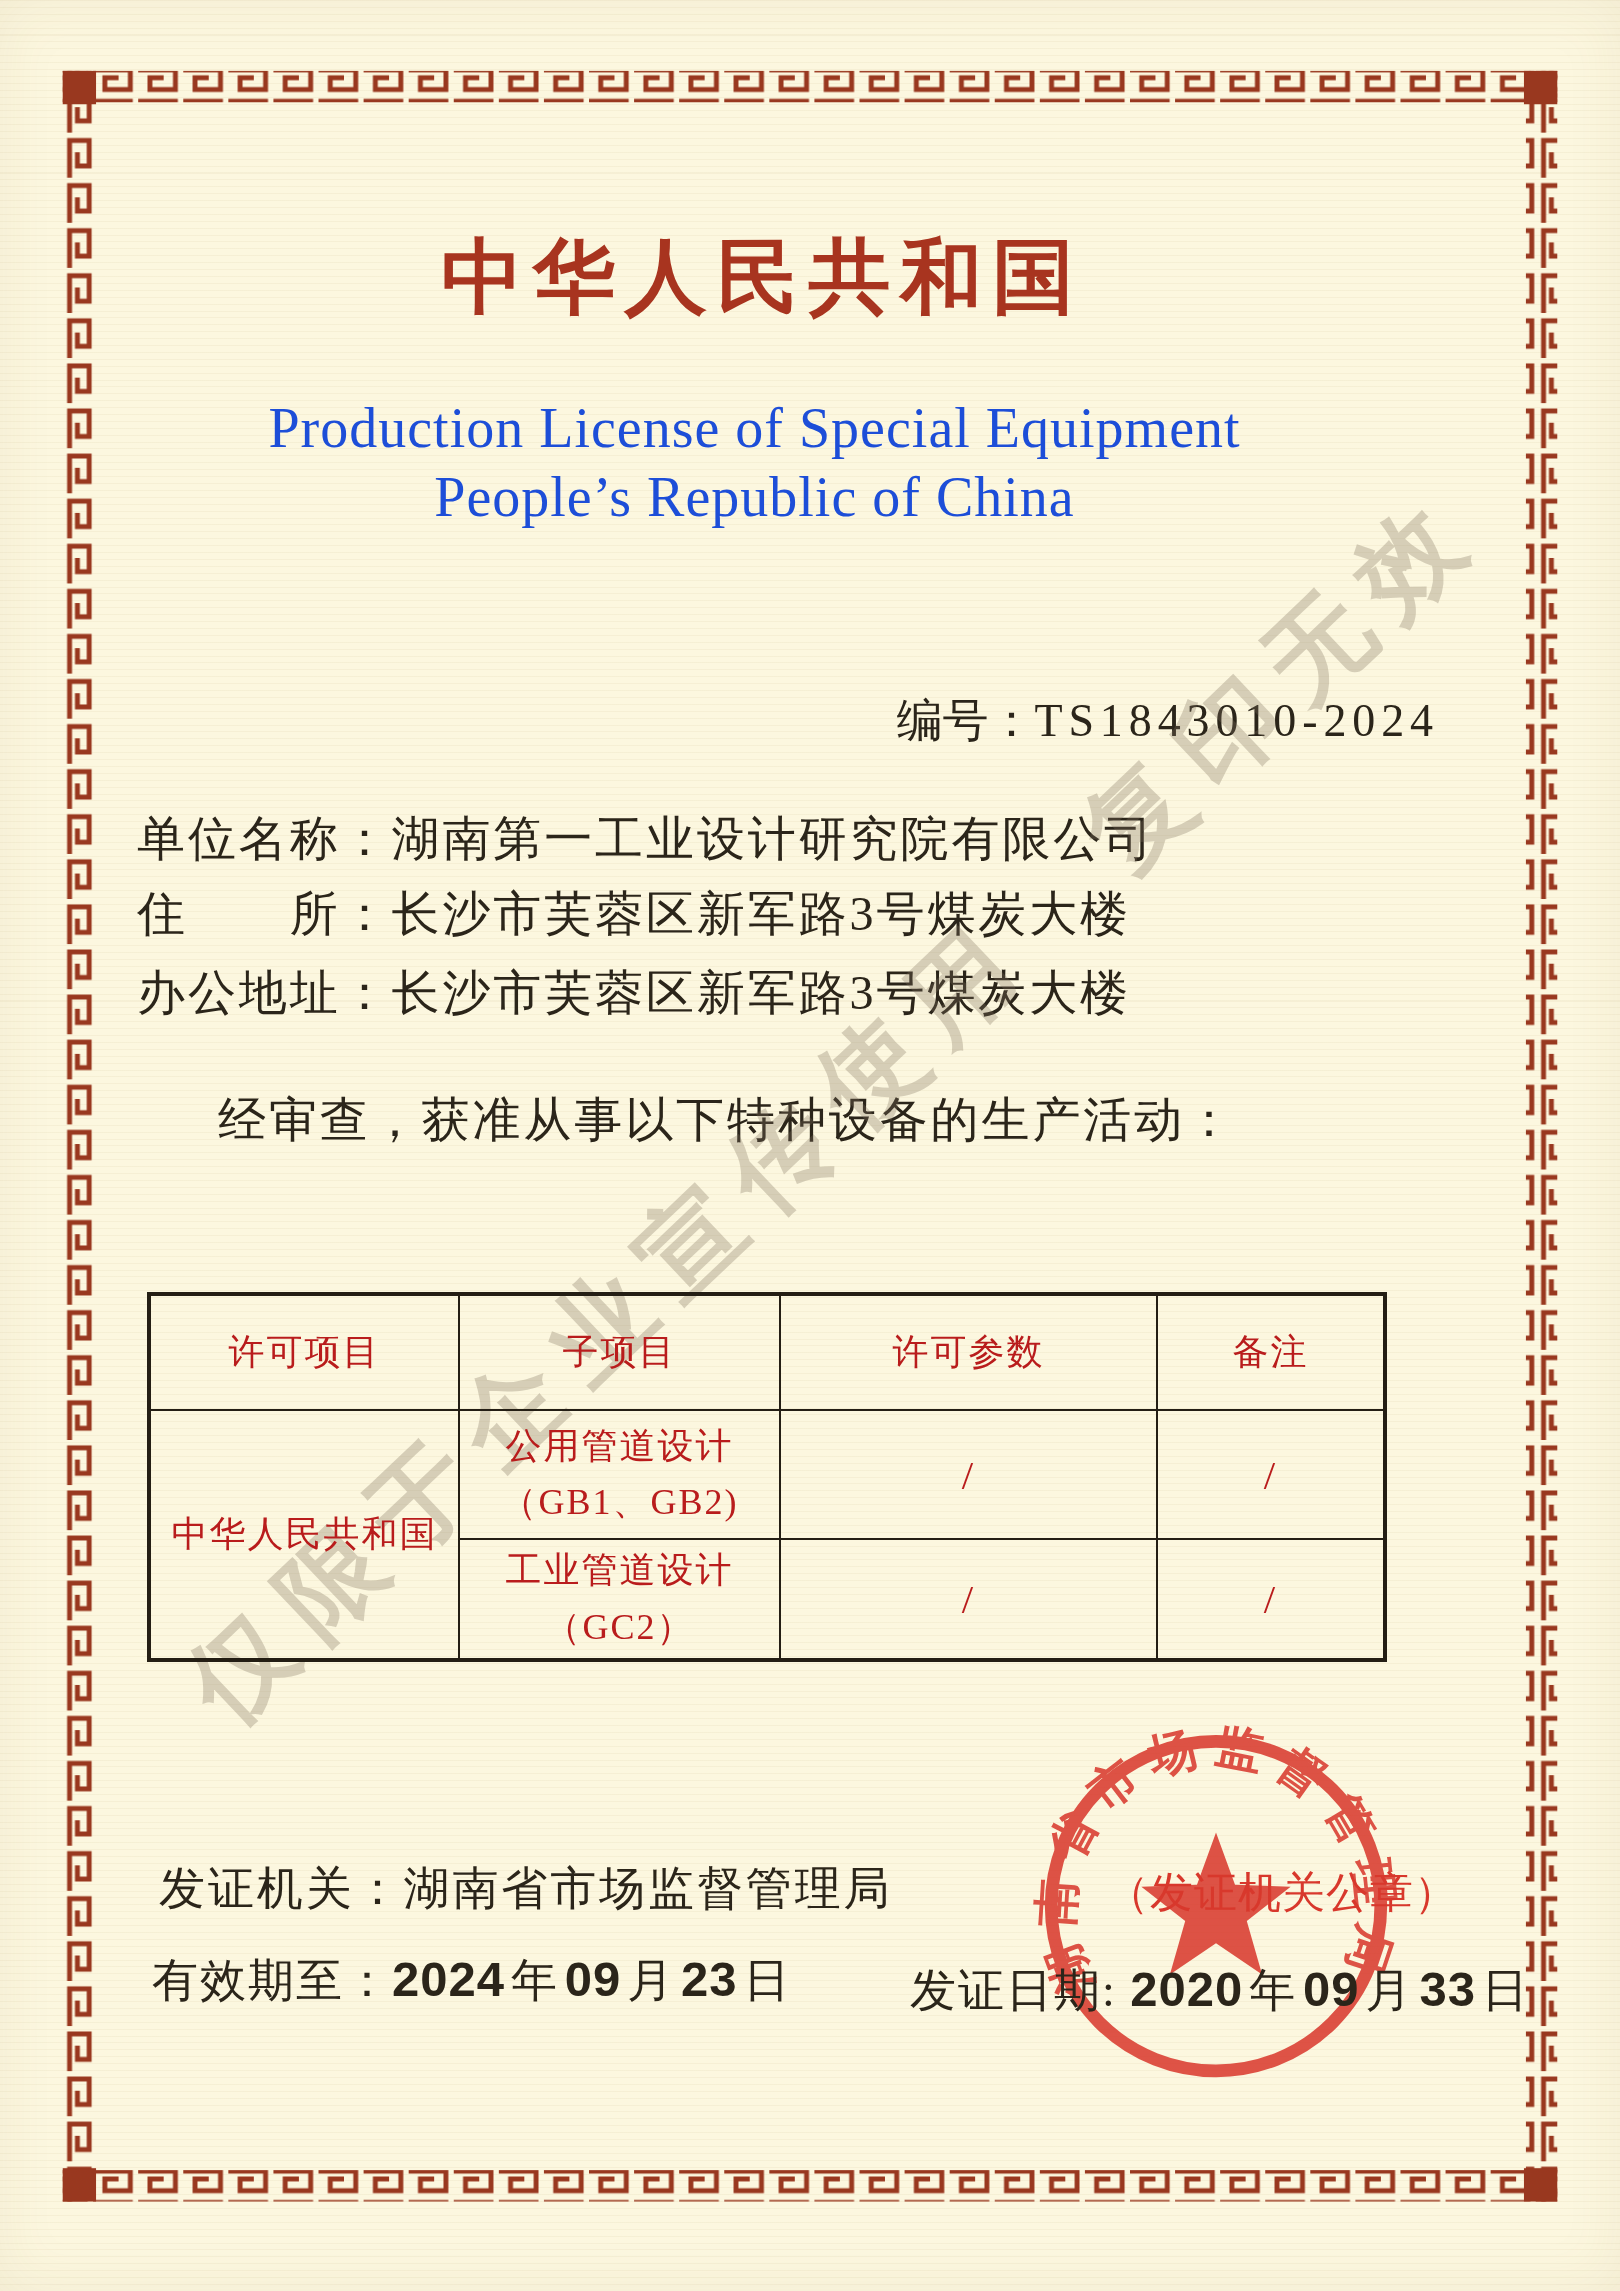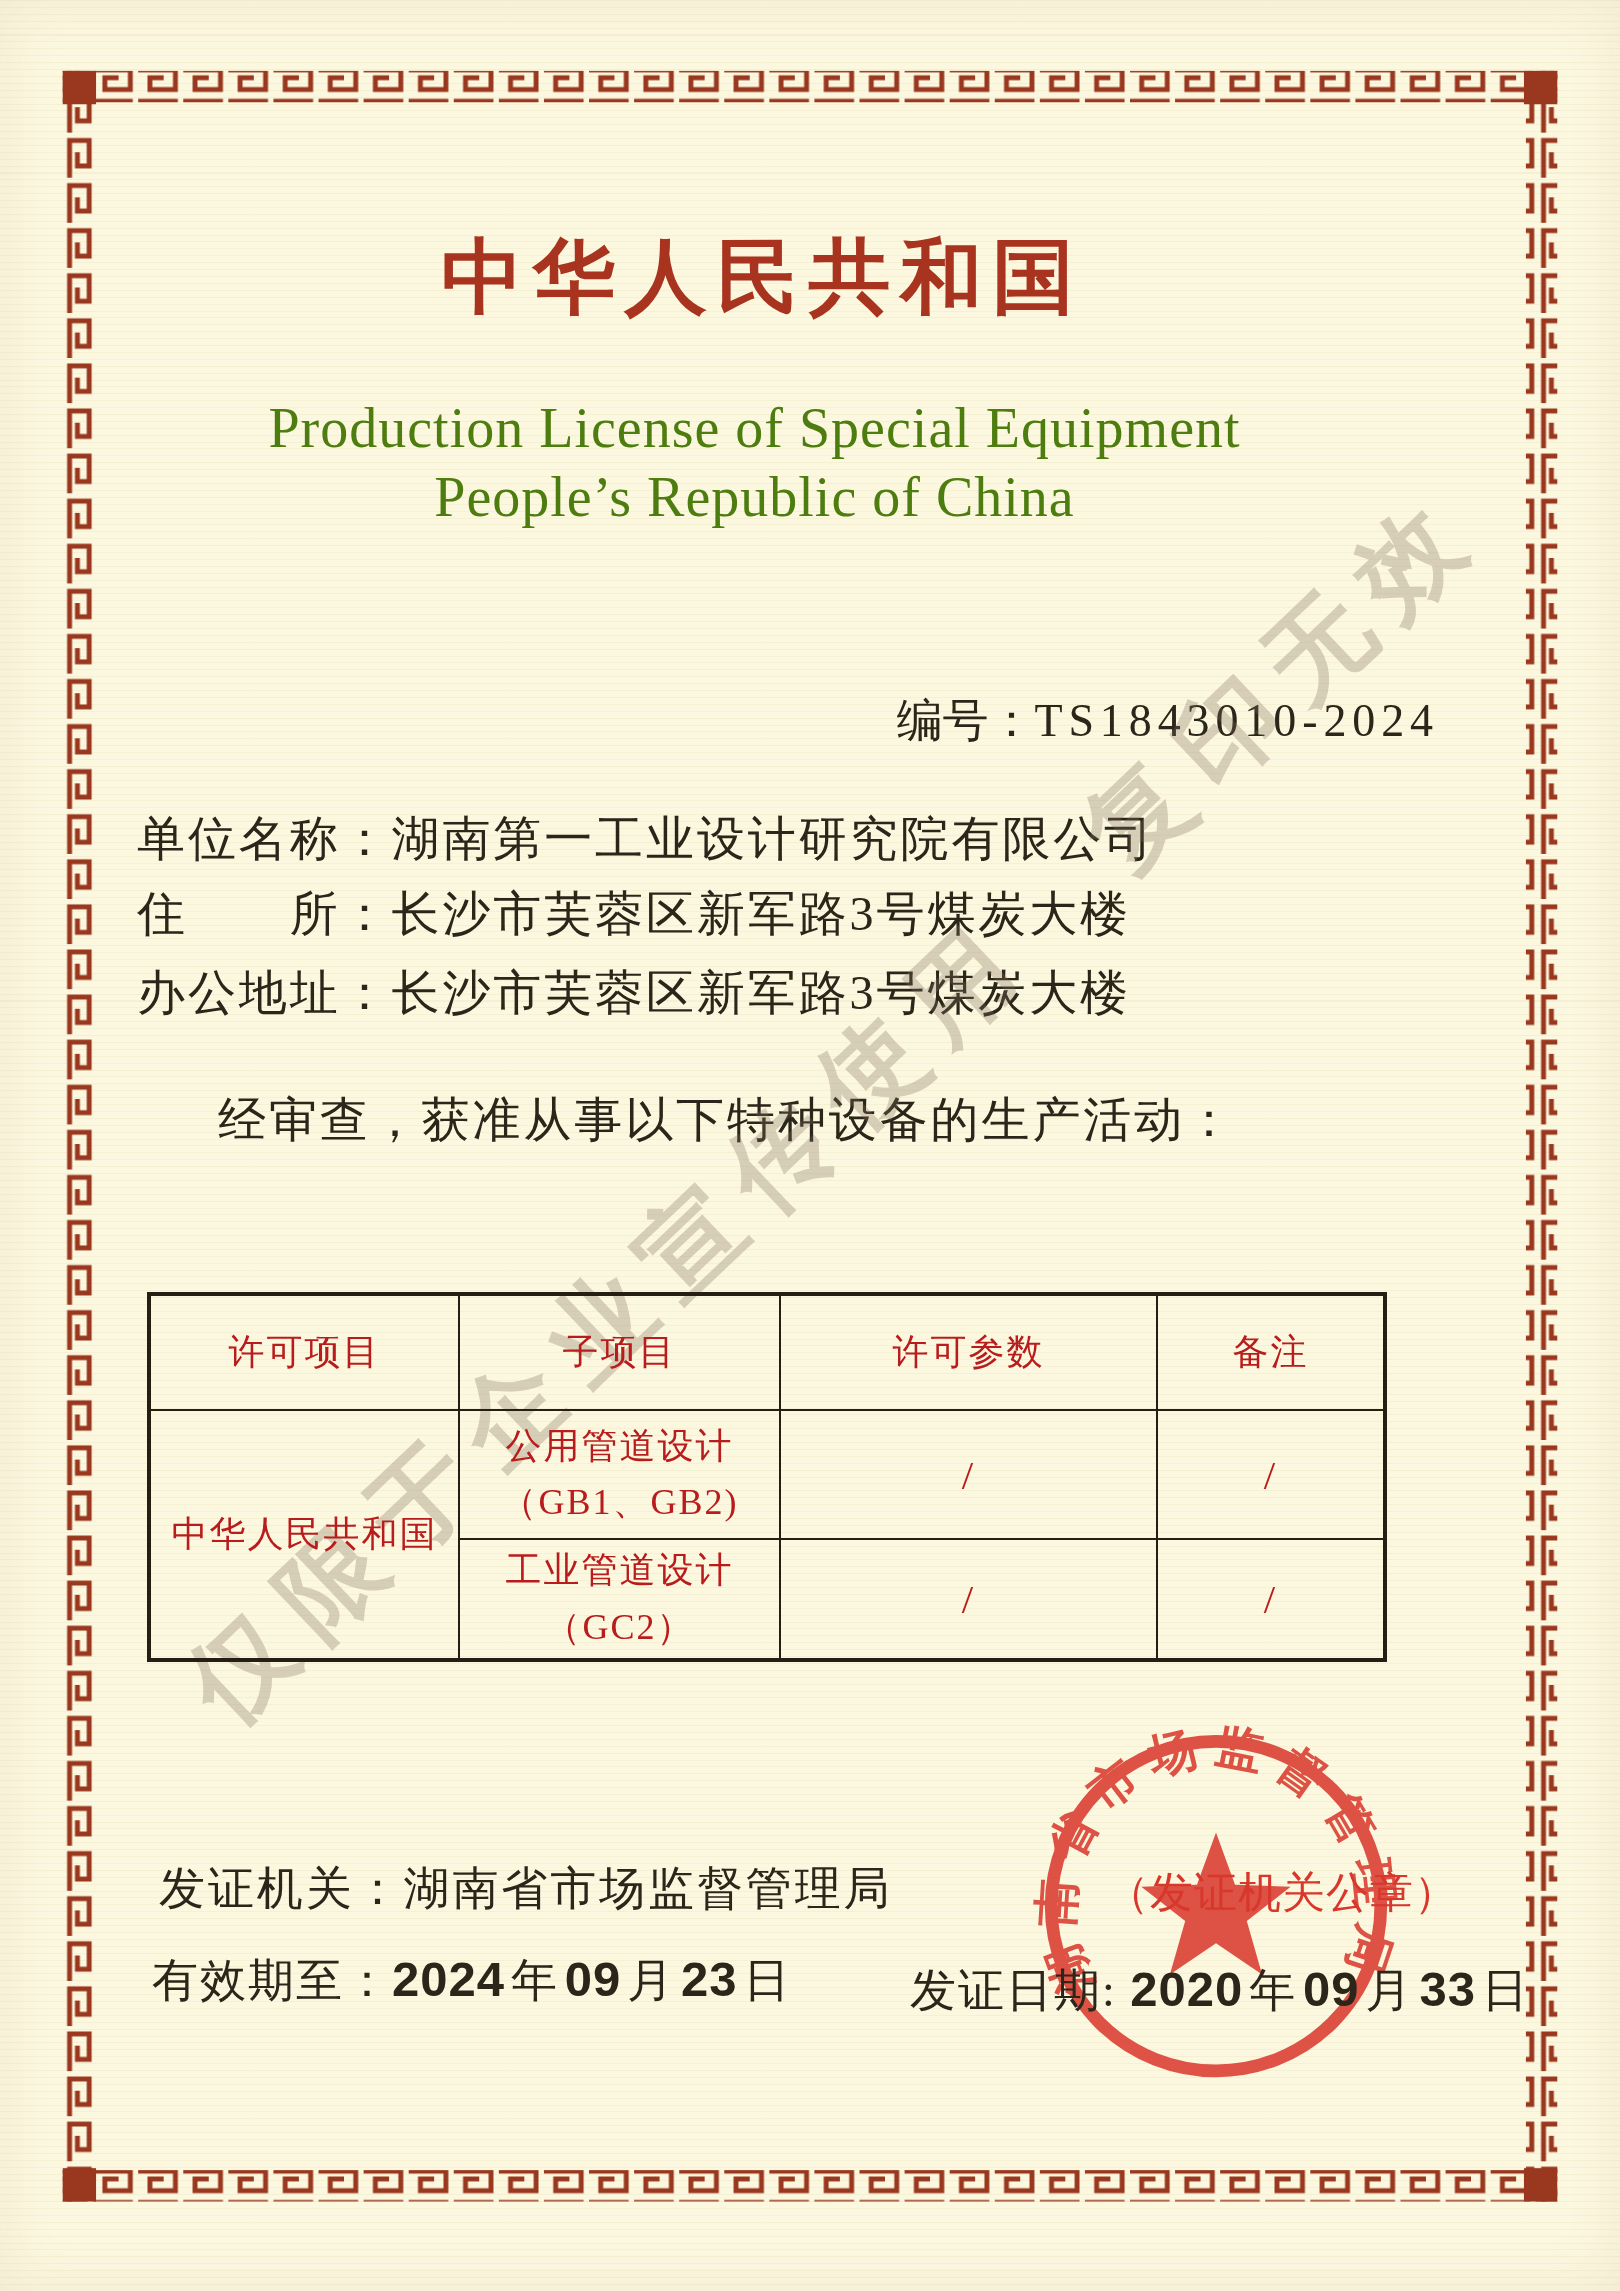--- a/index.html
+++ b/index.html
@@ -12,21 +12,21 @@
   }
   .texture{
     position:absolute; inset:0; pointer-events:none;
     background:repeating-linear-gradient(180deg, rgba(190,170,120,0.10) 0 1px, rgba(0,0,0,0) 1px 6.9px);
   }
   .frame{position:absolute; left:0; top:0; z-index:1;}
   .centered{position:absolute; left:0; width:1509px; text-align:center; white-space:nowrap;}
   .title-cn{color:#a8341f; font-weight:bold; letter-spacing:9.8px;padding-left:8px;}
   .title-cn-1{top:223px; font-size:82px;}
   .title-cn-2{top:314px; font-size:92px;}
-  .title-en{color:#4d7c0f; font-size:56px; letter-spacing:1px;}
+  .title-en{color:#1d4ed8; font-size:56px; letter-spacing:1px;}
   .title-en-1{top:396px;}
   .title-en-2{top:465px;}
   .license-no{
     position:absolute; top:665px; right:181px; font-size:46px; white-space:nowrap;margin-top:25px;
   }
   .license-no .num{letter-spacing:5.9px; font-family:"Liberation Serif","DejaVu Serif",serif;}
   .field-line{position:absolute; left:137px; font-size:48px; letter-spacing:2.9px; white-space:nowrap;}
   .field-1{top:800px;margin-top:7px;} .field-2{top:882px;} .field-3{top:961px;}
   .statement{position:absolute; left:218px; top:1088px; font-size:48px; letter-spacing:2.9px;}
   .lic-table{

